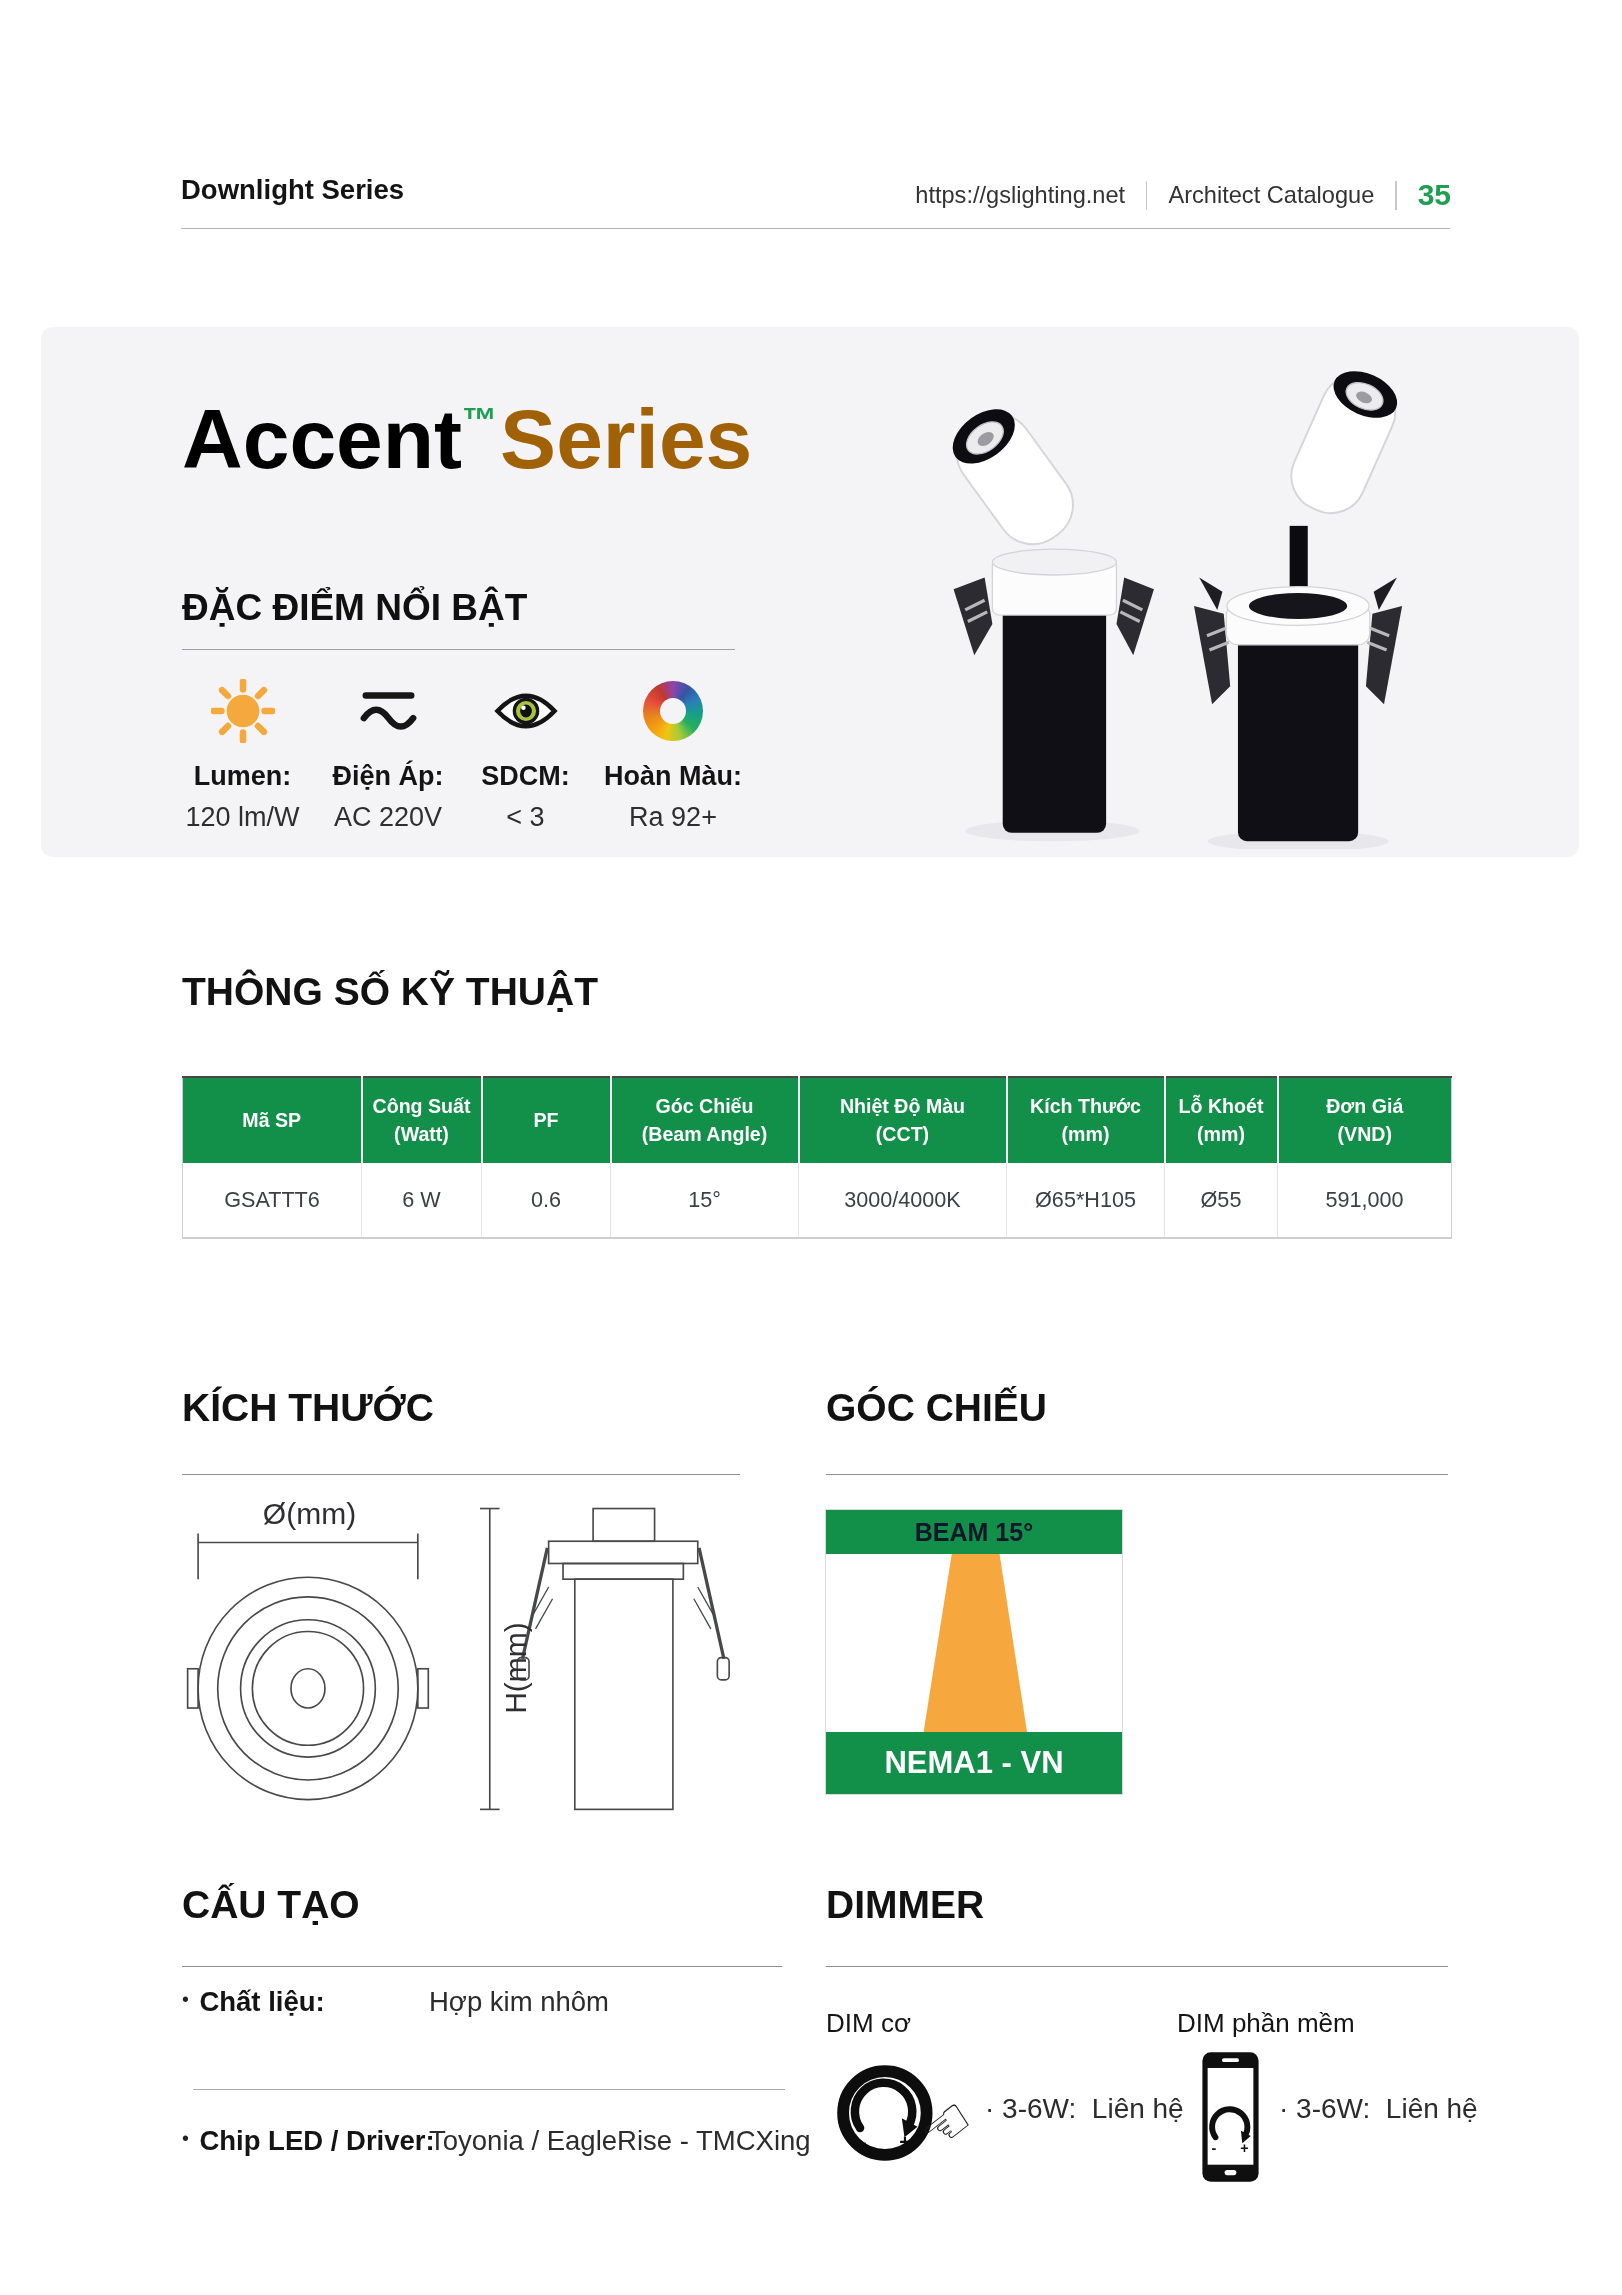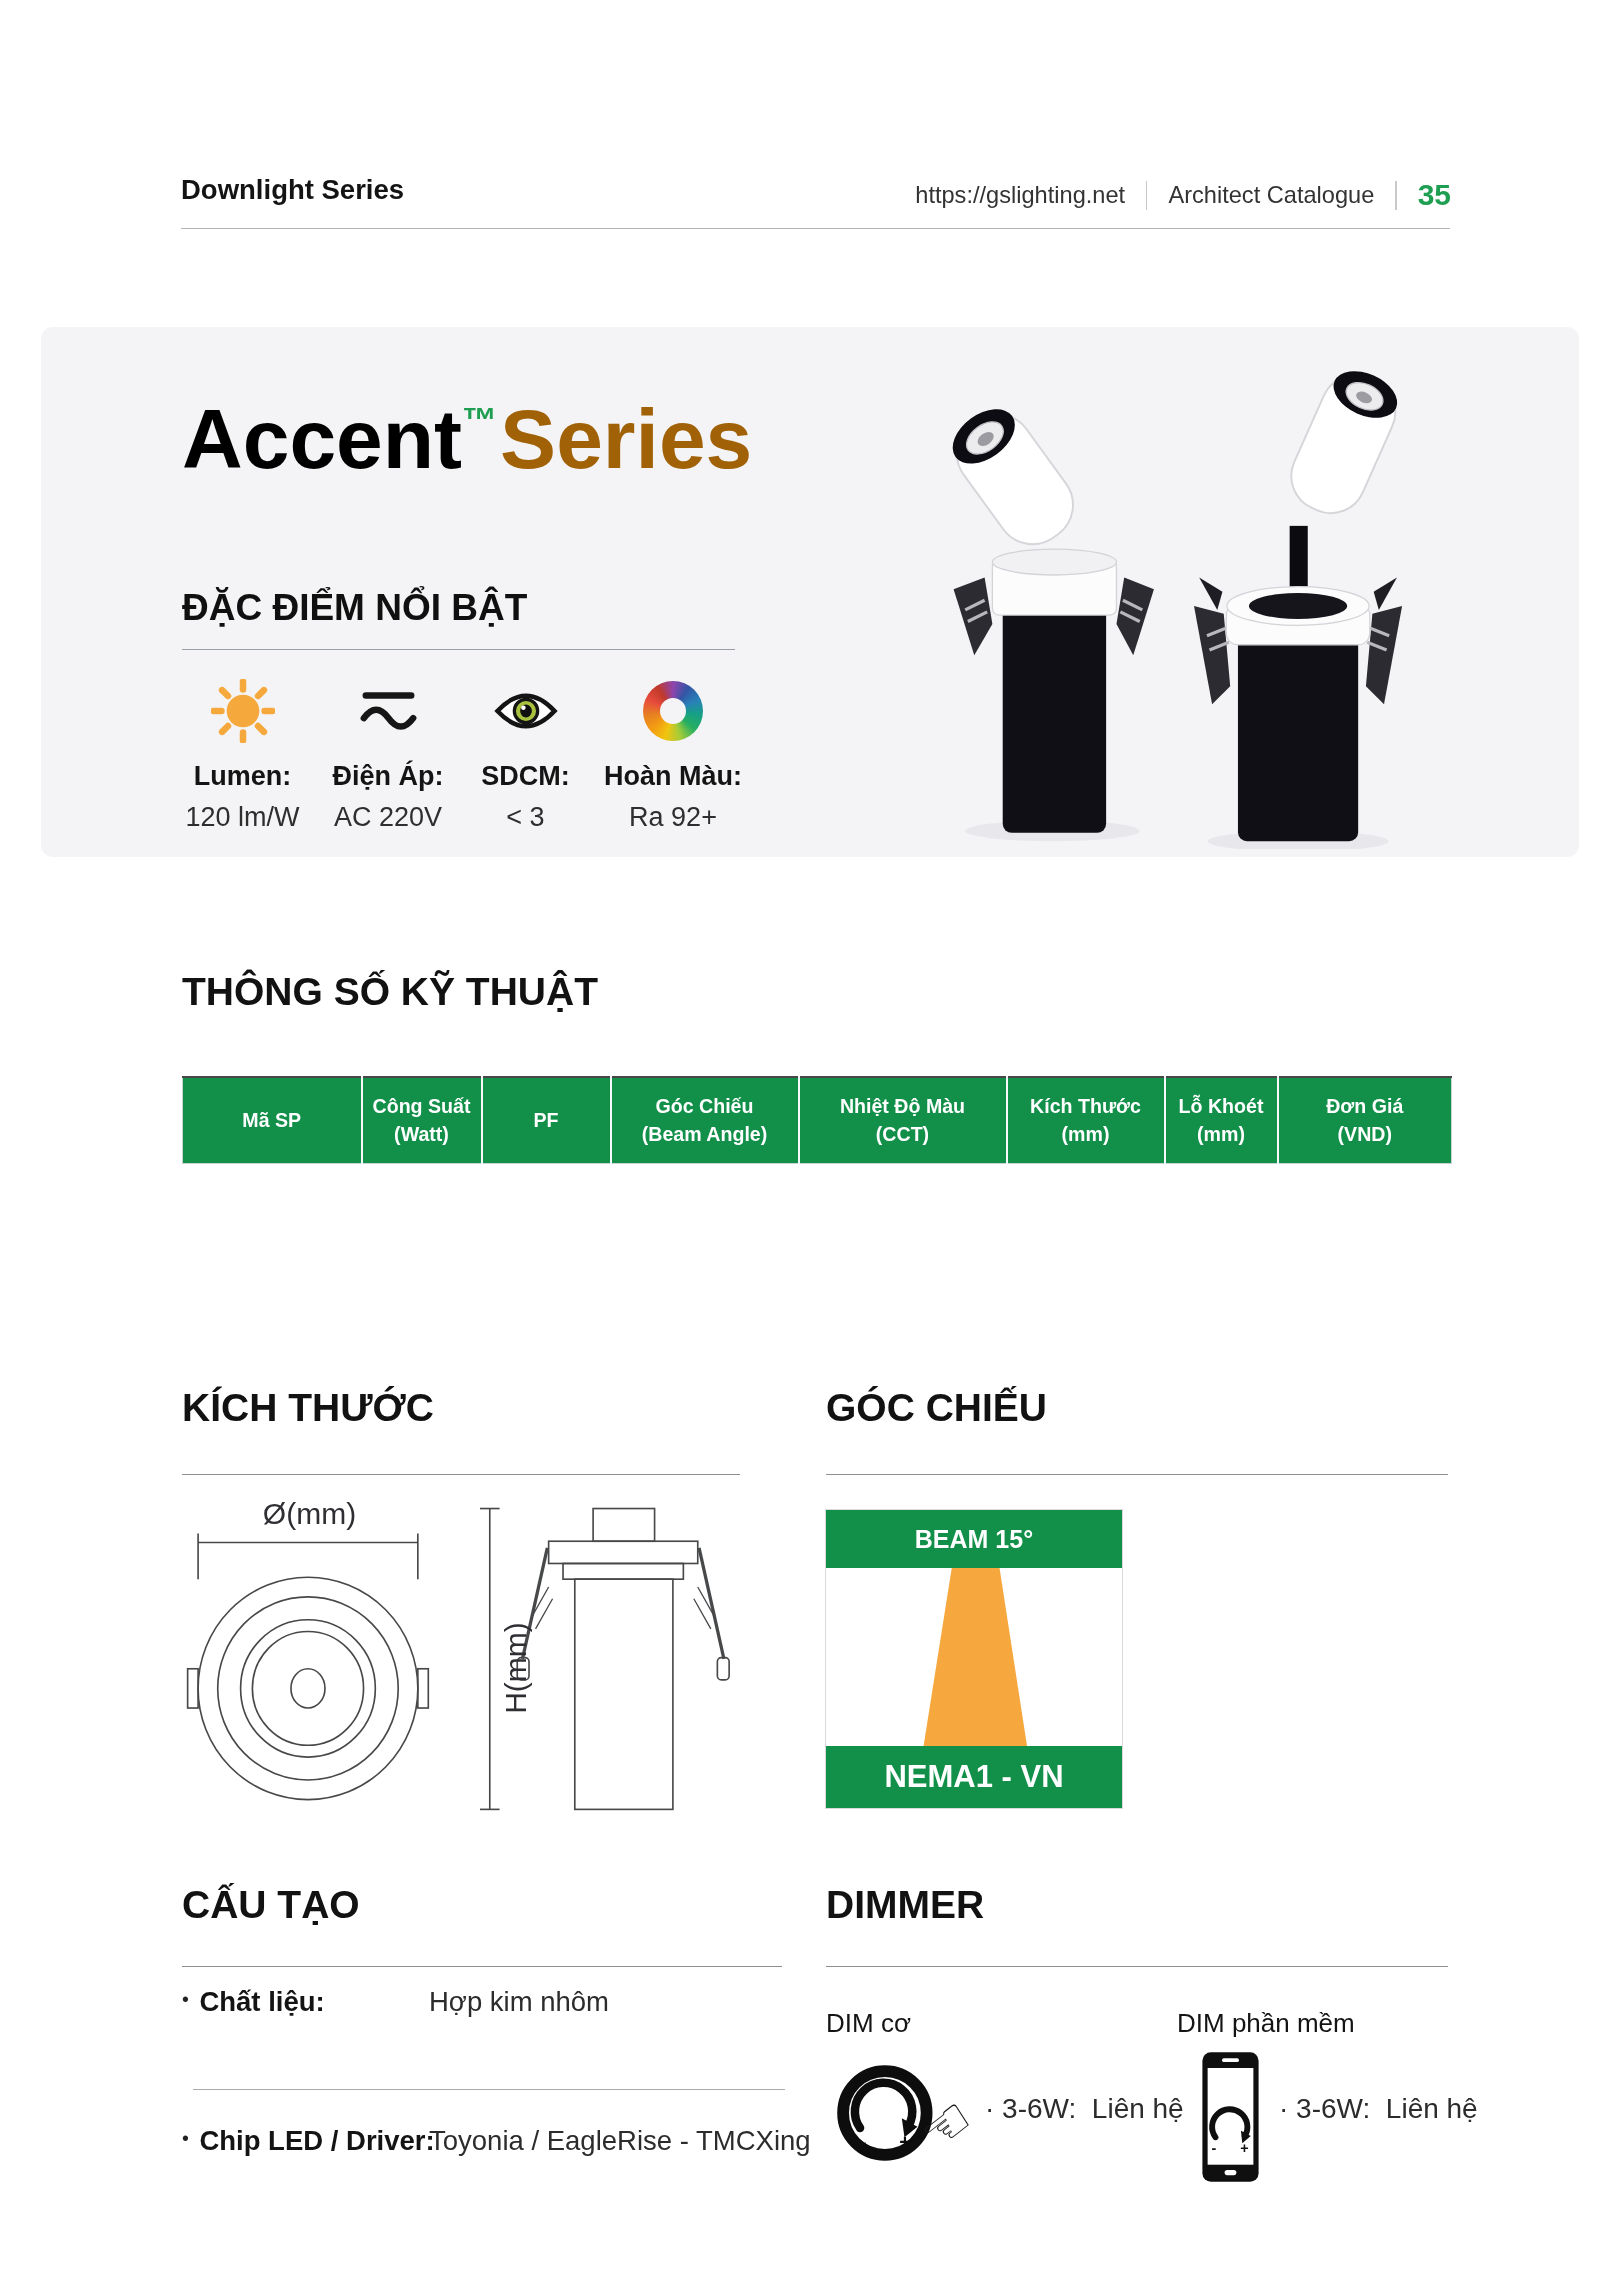--- a/index.html
+++ b/index.html
@@ -59,21 +59,21 @@
   table.specs tbody tr.alt td{background:#eef2f7;}
   table.specs tbody tr:first-child td{border-bottom:2px solid #ccd1d6;}
 
   
   .drawing{left:182px;top:1502px;width:558px;height:327px;}
   .dia-label{left:26px;top:-5.2px;width:203px;text-align:center;font-size:30px;color:#2f2f33;}
   .h-label{left:288px;top:149px;font-size:30px;color:#2f2f33;transform:rotate(-90deg);}
 
   
   .beam{left:826px;top:1510px;width:296px;outline:1.3px solid #d9d9d9;}
-  .beam-top{height:58px;background:#12904a;color:#ffffff;font-size:25px;font-weight:700;
+  .beam-top{height:44px;background:#12904a;color:#0f172a;font-size:25px;font-weight:700;
     display:flex;align-items:center;justify-content:center;}
   .beam-mid{height:178px;background:#ffffff;position:relative;}
   .beam-mid svg{position:absolute;left:0;top:0;}
   .beam-bottom{height:62px;background:#12904a;color:#fff;font-size:31px;font-weight:700;
     display:flex;align-items:center;justify-content:center;}
 
   
   .c-row{left:182px;width:720px;height:38px;}
   .c-bullet{font-size:19.6px;color:#222;margin-right:10.5px;vertical-align:5.2px;}
   .c-label{font-size:27.5px;font-weight:700;color:#141414;}
@@ -216,20 +216,30 @@
         <th><span>Công Suất</span><span class="sub">(Watt)</span></th>
         <th><span>PF</span></th>
         <th><span>Góc Chiếu</span><span class="sub">(Beam Angle)</span></th>
         <th><span>Nhiệt Độ Màu</span><span class="sub">(CCT)</span></th>
         <th><span>Kích Thước</span><span class="sub">(mm)</span></th>
         <th><span>Lỗ Khoét</span><span class="sub">(mm)</span></th>
         <th><span>Đơn Giá</span><span class="sub">(VND)</span></th>
       </tr>
     </thead>
     <tbody>
+      <tr>
+        <td>GSATTT6</td>
+        <td>6 W</td>
+        <td>0.6</td>
+        <td>15°</td>
+        <td>3000/4000K</td>
+        <td>Ø65*H105</td>
+        <td>Ø55</td>
+        <td>591,000</td>
+      </tr>
     </tbody>
   </table>
 </div>
 
 <div class="abs sec-h" style="left:182px;top:1386px;">KÍCH THƯỚC</div>
 <div class="abs sec-line" style="left:182px;top:1474px;width:558px;"></div>
 <div class="abs sec-h" style="left:826px;top:1386px;">GÓC CHIẾU</div>
 <div class="abs sec-line" style="left:826px;top:1474px;width:622px;"></div>
 
 <div class="abs drawing">

